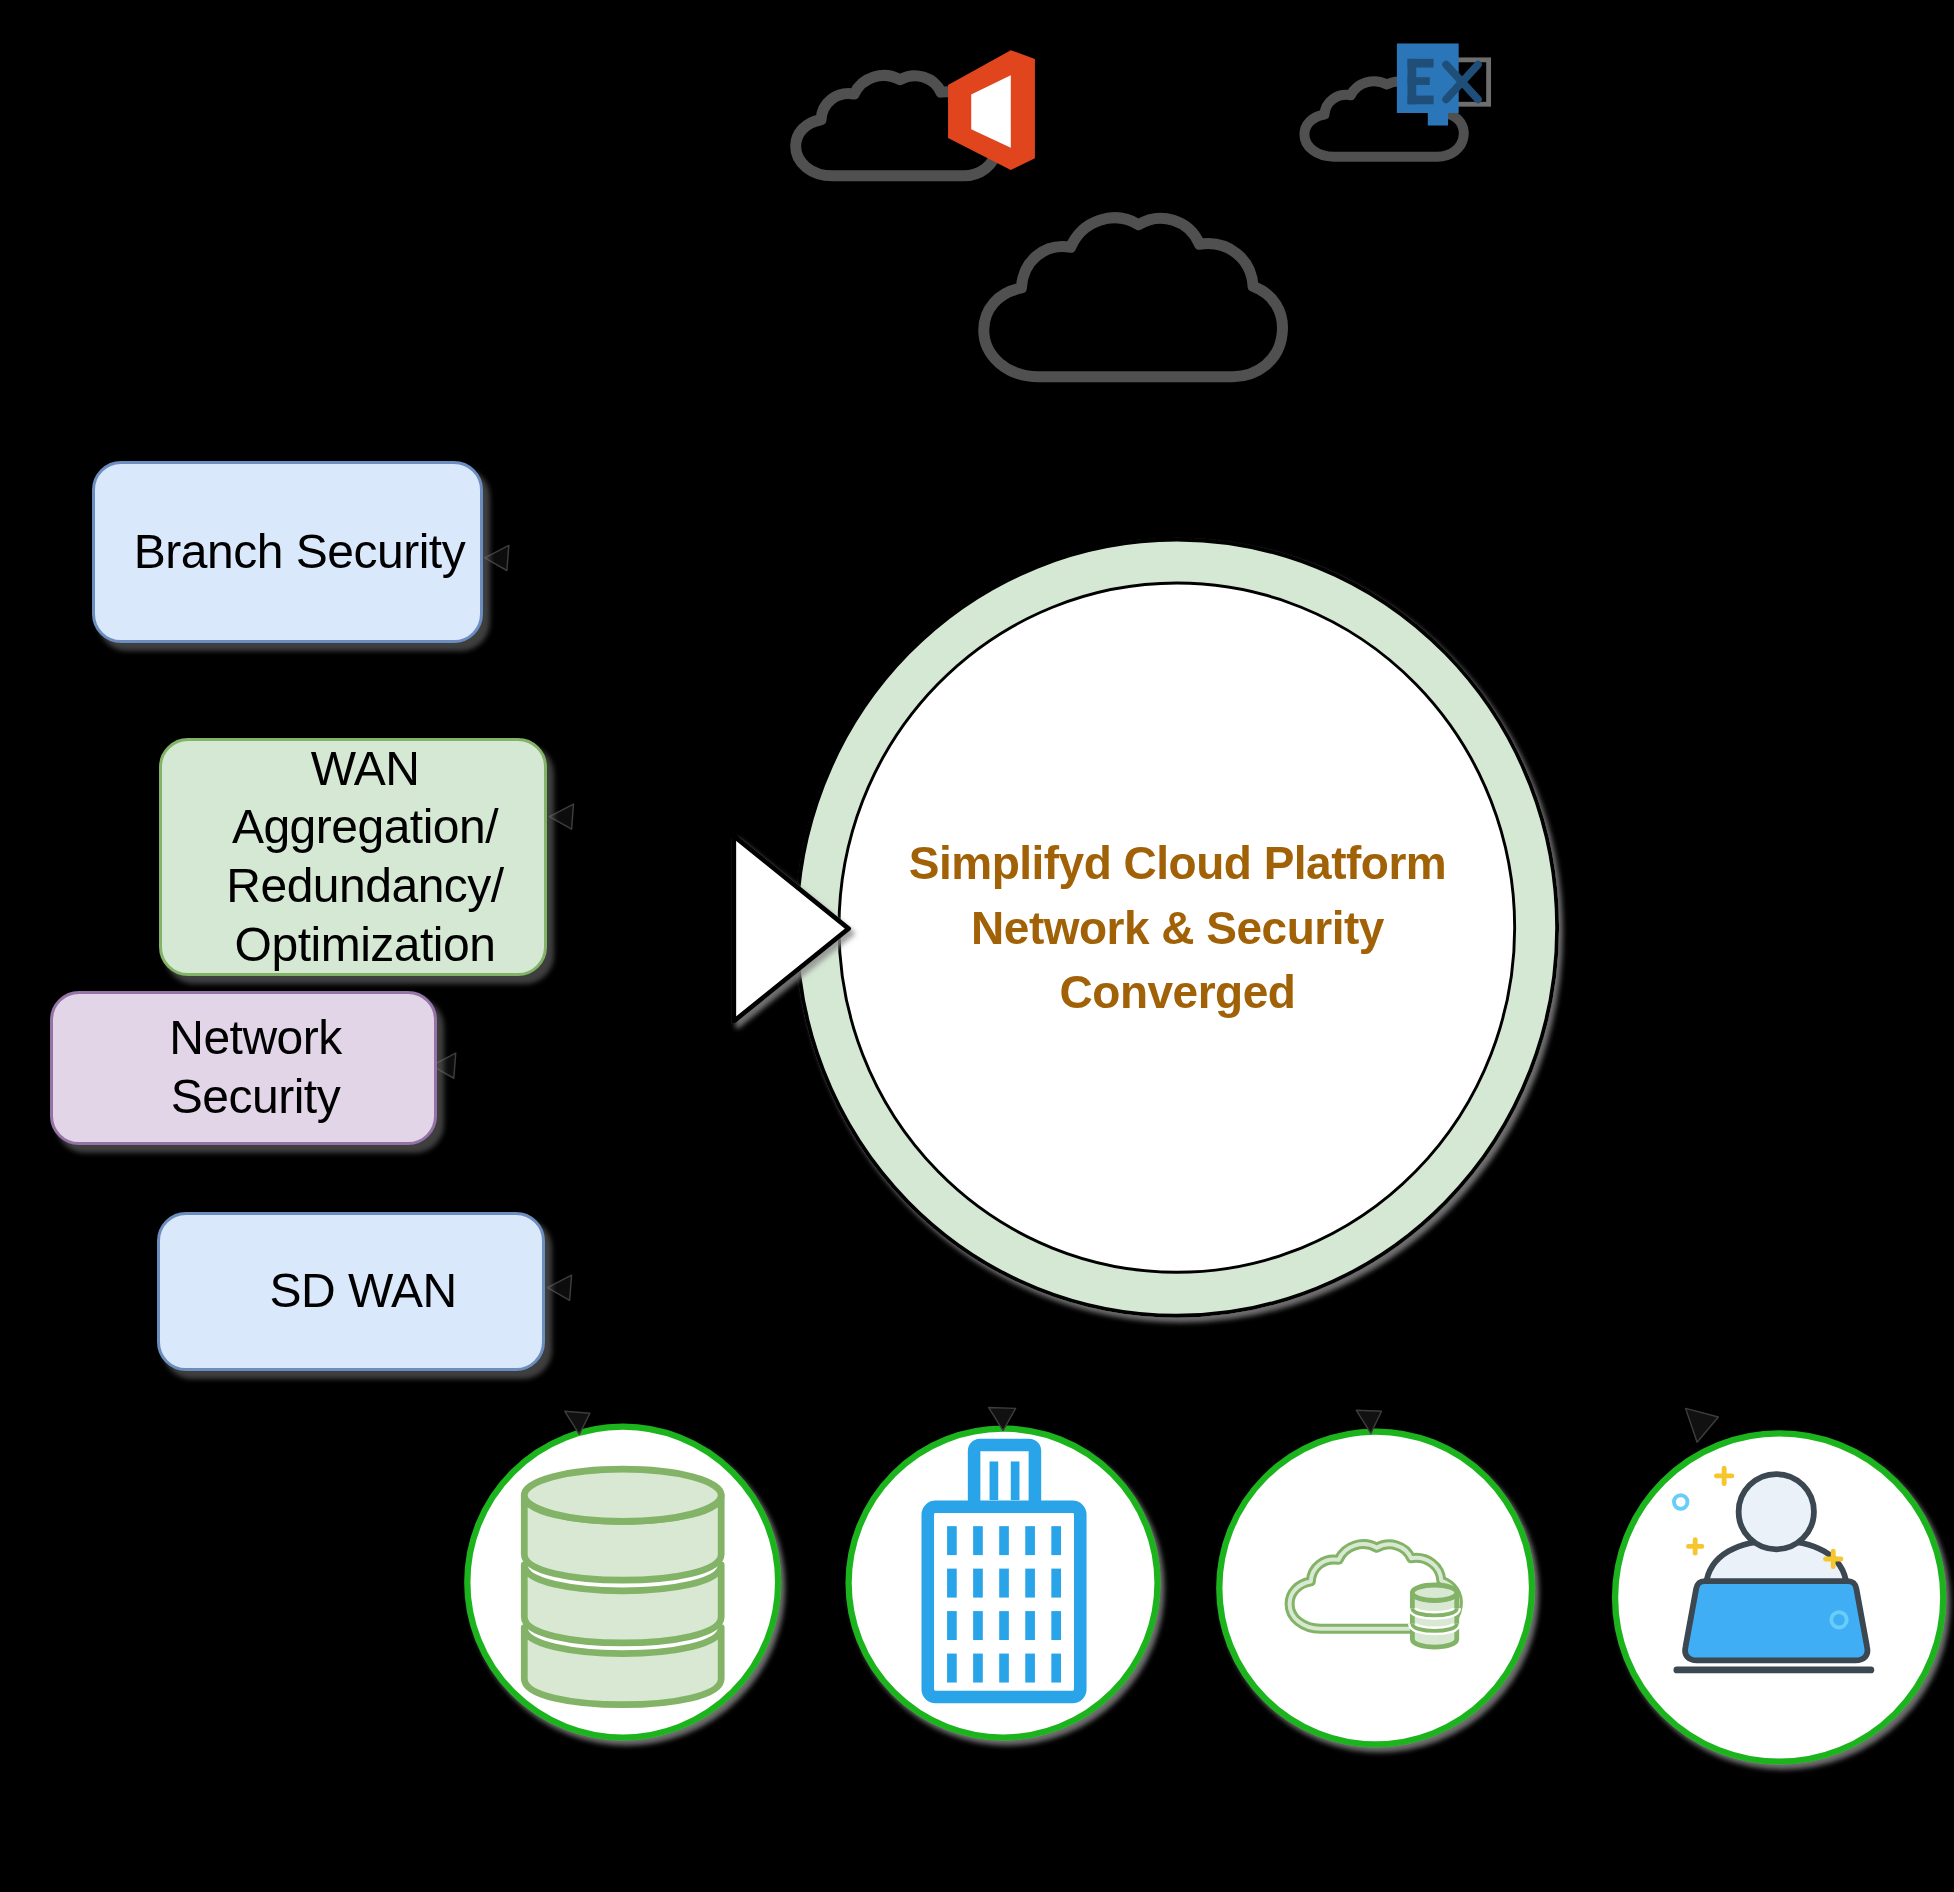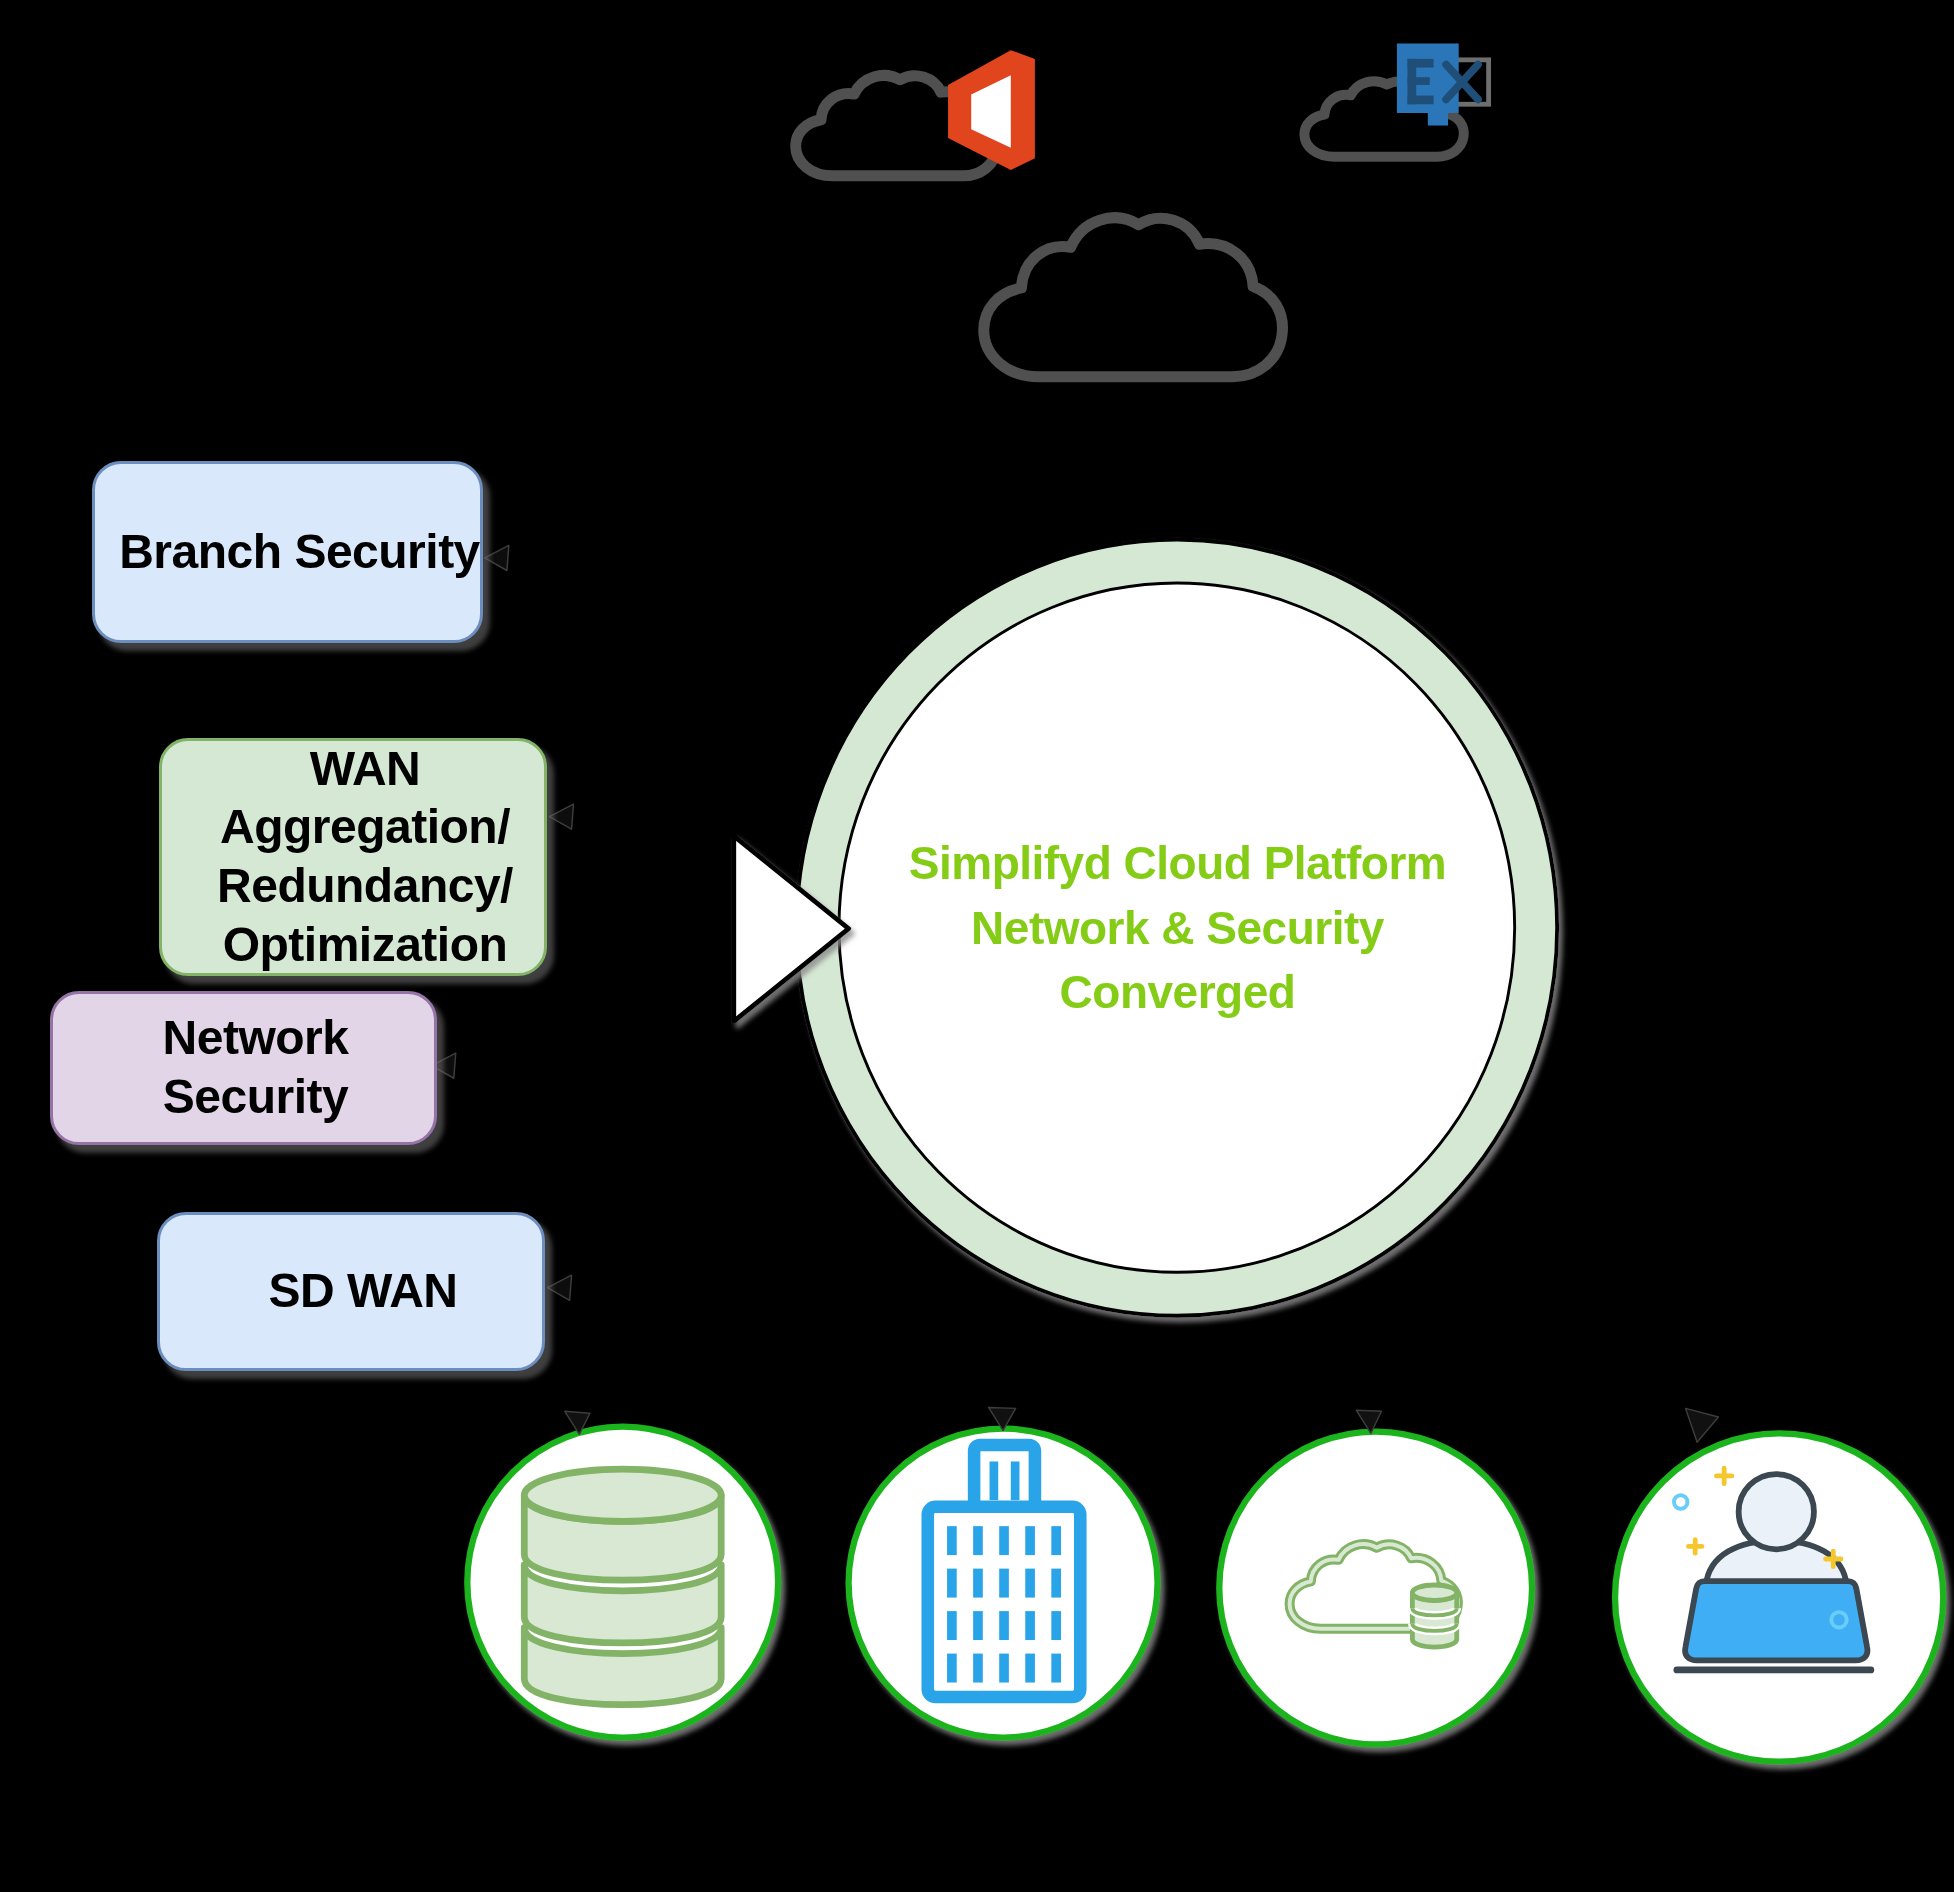--- a/index.html
+++ b/index.html
@@ -4,38 +4,38 @@
 <style>
   html,body{margin:0;padding:0;background:#000;}
   .stage{
     position:relative;width:1954px;height:1892px;background:#000000;
     overflow:hidden;font-family:"Liberation Sans",sans-serif;
   }
   svg.layer{position:absolute;left:0;top:0;}
   .box{
     position:absolute;box-sizing:border-box;
     display:flex;align-items:center;justify-content:center;
-    text-align:center;font-weight:bold;color:#000;
+    text-align:center;font-weight:normal;color:#000;
     white-space:pre-line;border-radius:29px;
     font-size:48px;line-height:1.22;letter-spacing:-0.5px;
     box-shadow:6.8px 7.7px 4.8px rgba(115,115,115,0.55);
     padding-left:24px;
   }
   .box--blue{background:#dae8fc;border:3.9px solid #6c8ebf;}
   .box--green{background:#d5e8d4;border:3.9px solid #82b366;}
   .box--purple{background:#e1d5e7;border:3.9px solid #9673a6;}
   #box-branch{left:92px;top:461px;width:391px;height:182px;}
   #box-wan{left:159px;top:698px;width:388px;height:238px;margin-top:40px;}
   #box-netsec{left:42px;top:991px;width:387px;height:154px;margin-left:8px;}
   #box-sdwan{left:157px;top:1212px;width:388px;height:159px;}
   .circle-text{
     position:absolute;left:849px;top:783px;width:657px;height:290px;
     display:flex;align-items:center;justify-content:center;
     text-align:center;font-weight:bold;font-size:46px;line-height:1.4;
-    letter-spacing:-0.5px;color:#84cc16;white-space:pre-line;
+    letter-spacing:-0.5px;color:#a16207;white-space:pre-line;
   }
 </style>
 </head>
 <body>
 
 <div class="stage">
 
   <svg class="layer" width="1954" height="1892" viewBox="0 0 2024 1960">
     <defs>
       <filter id="ds" x="-25%" y="-25%" width="160%" height="160%">

